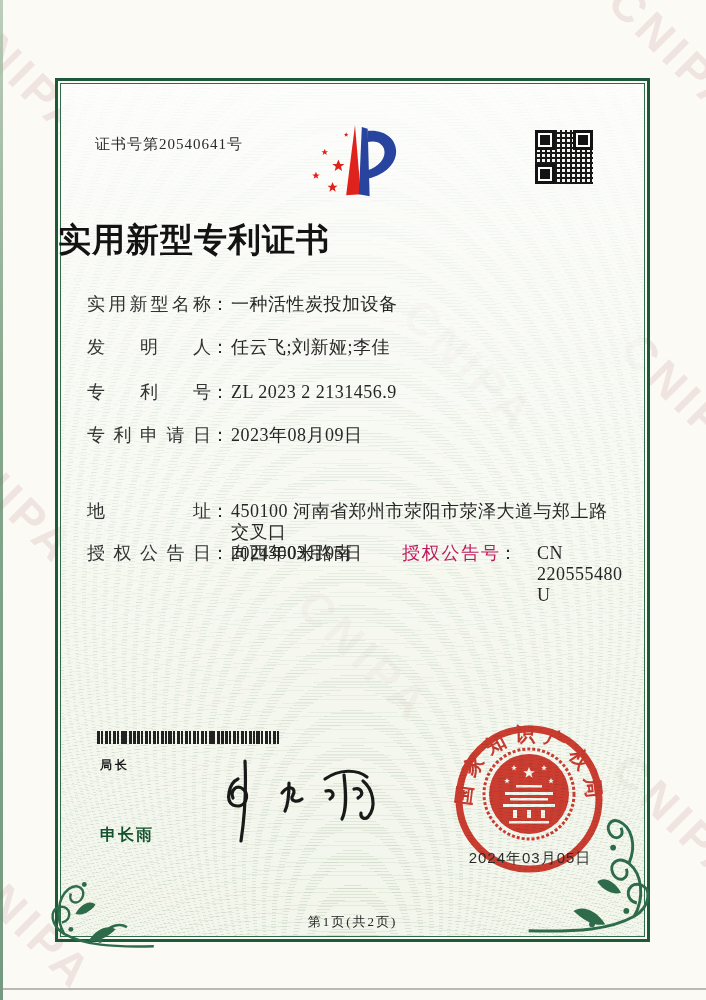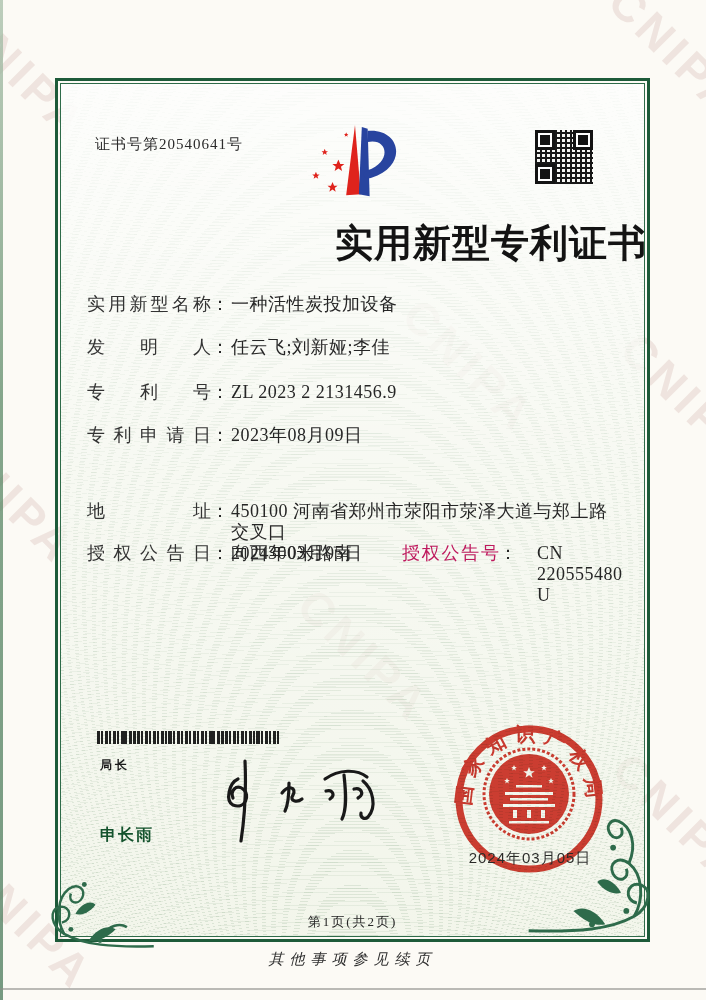--- a/index.html
+++ b/index.html
@@ -32,21 +32,21 @@
   .cert-no { left:37px; top:37px; font-size:15px; letter-spacing:1px; color:#2b2b2b;margin-top:17px; }
   .logo { left:245px; top:42px; width:102px; height:82px; }
   
   .qr { left:477px; top:49px; width:58px; height:54px;
     background:
       repeating-linear-gradient(0deg,#181818 0 2px,rgba(0,0,0,0) 2px 5px),
       repeating-linear-gradient(90deg,#181818 0 2px,#f6f6f3 2px 5px); }
   .qr i { position:absolute; width:14px; height:14px; border:3px solid #131313; background:#fff; }
   .qr i::after { content:""; position:absolute; inset:2px; background:#131313; }
   .qr .tl{left:0;top:0} .qr .tr{right:0;top:0} .qr .bl{left:0;bottom:0}
-  .title { left:0; top:137px; width:100%; text-align:right; font-size:38px;
+  .title { left:0; top:137px; width:100%; text-align:left; font-size:33px;
     font-weight:bold; letter-spacing:1px; color:#131313; }
   
   .frow { left:29px; width:540px; font-size:18px; color:#262626; line-height:21px; }
   .flabel { position:static; display:inline-block; width:124px;
     text-align:justify; text-align-last:justify; vertical-align:top; color:#333; }
   .colon { position:static; display:inline-block; width:20px; vertical-align:top; }
   .fvalue { position:static; display:inline-block; letter-spacing:.5px;
     vertical-align:top; max-width:390px; }
   .r1{top:213px}.r2{top:256px}.r3{top:301px}.r4{top:344px}.r5{top:377px}.r6{top:420px}.r7{top:462px}
   .flabel2 { left:315px; top:0; width:97px; text-align:justify; text-align-last:justify; color:#be185d; }
@@ -205,17 +205,16 @@
     <path d="M98,93 C60,94 36,92 18,82 C6,75 4,60 14,58 C24,56 26,70 16,72"></path>
     <path d="M18,82 C10,68 12,50 22,42 C30,36 38,42 34,50 C30,57 21,54 24,46"></path>
     <path d="M22,42 C16,28 20,14 30,10 C36,8 40,14 36,20 C32,25 25,22 28,15"></path>
     <path d="M40,88 C48,76 58,74 64,78 C56,86 46,90 40,88 Z" fill="#2e6b4b" stroke="none"></path>
     <path d="M28,64 C34,54 42,52 46,56 C40,64 32,66 28,64 Z" fill="#2e6b4b" stroke="none"></path>
     <circle cx="50" cy="88" r="2.2" fill="#2e6b4b" stroke="none"></circle>
     <circle cx="24" cy="78" r="2.2" fill="#2e6b4b" stroke="none"></circle>
     <circle cx="34" cy="30" r="2.2" fill="#2e6b4b" stroke="none"></circle>
   </svg>
 
-  <div class="footer-note">其他事项参见续页</div>
 
   <div class="edge-left"></div>
   <div class="edge-bottom"></div>
 </div>
 
 </body></html>

